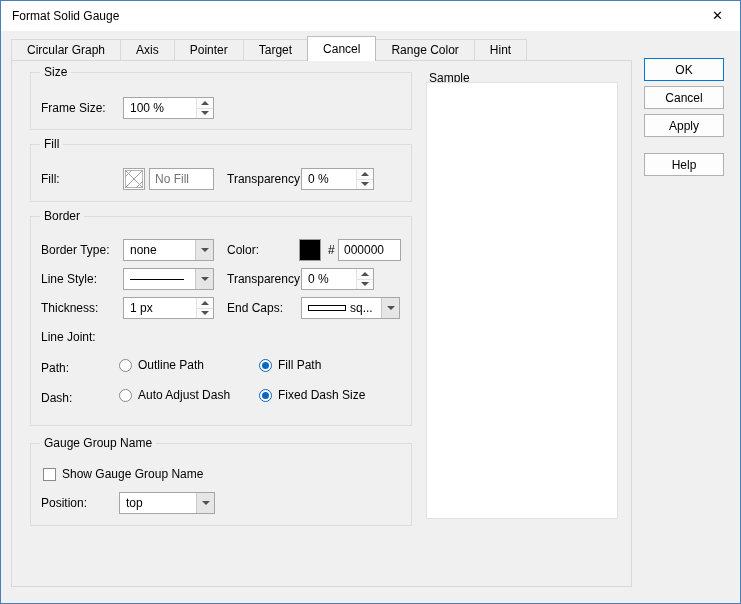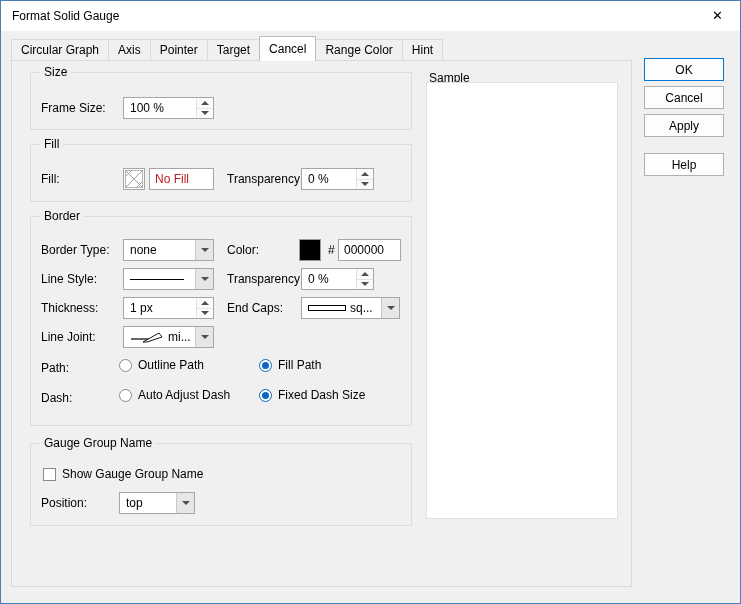--- a/index.html
+++ b/index.html
@@ -16,38 +16,38 @@
   
   .titlebar { position:absolute; left:0; top:0; right:0; height:30px; background:#ffffff; }
   .title { position:absolute; left:11px; top:8px; white-space:nowrap; }
   .close-btn {
     position:absolute; right:0; top:0; width:45px; height:29px;
     display:flex; align-items:center; justify-content:center; cursor:default; font-size:13px;
   }
   
   .tabs { position:absolute; left:10px; top:36px; height:23px; display:flex; align-items:flex-end; z-index:3; }
   .tab {
-    height:20px; line-height:20px; padding:0 9px; background:#f0f0f0;
+    height:20px; line-height:20px; padding:0 15px; background:#f0f0f0;
     border:1px solid #d9d9d9; border-bottom:none; white-space:nowrap; cursor:default;
   }
   .tab + .tab { margin-left:-1px; }
   .tab.active {
     height:24px; line-height:24px; background:#ffffff; border-color:#bcbcbc;
     position:relative; z-index:4; margin-bottom:-1px;
   }
   
   .panel {
     position:absolute; left:10px; top:59px; width:621px; height:527px;
     border:1px solid #d9d9d9; background:#f0f0f0; box-sizing:border-box;
   }
   
   .group { position:absolute; border:1px solid #dcdcdc; box-sizing:border-box; }
   .group-title { position:absolute; top:-8px; left:9px; background:#f0f0f0; padding:0 4px; white-space:nowrap; }
   .lbl { position:absolute; white-space:nowrap; }
-  .muted { color:#b91c1c; }
+  .muted { color:#737373; }
   
   .text-input {
     position:absolute; height:22px; box-sizing:border-box; border:1px solid #a6a6a6;
     background:#fff; font:inherit; padding:0 5px; outline:none;
   }
   .spinner {
     position:absolute; height:22px; box-sizing:border-box; border:1px solid #a6a6a6;
     background:#fff; display:flex;
   }
   .spin-input { flex:1; min-width:0; border:0; outline:0; font:inherit; padding:0 0 0 6px; background:transparent; }
@@ -206,32 +206,20 @@
         <span class="combo-value">
           <span class="cap-preview"></span>
           <span>sq...</span>
         </span>
         <span class="combo-arrow">
             <i class="tri-down"></i>
           </span>
       </div>
 
       <span class="lbl" style="left:10px; top:113px;">Line Joint:</span>
-      <div class="combo" style="left:92px; top:109px; width:91px;">
-        <span class="combo-value">
-          <svg width="34" height="12" viewBox="0 0 34 12">
-            <path d="M1 8 H21" stroke="#000" stroke-width="1.2" fill="none"></path>
-            <path d="M13 11 L29 2 L32 6 L17 11 Z" fill="#fff" stroke="#000" stroke-width="0.9"></path>
-          </svg>
-          <span>mi...</span>
-        </span>
-        <span class="combo-arrow">
-            <i class="tri-down"></i>
-          </span>
-      </div>
 
       <span class="lbl" style="left:10px; top:144px;">Path:</span>
       <div class="radio" style="left:88px; top:141px;">
         <span class="radio-circle"></span>
         <span>Outline Path</span>
       </div>
       <div class="radio checked" style="left:228px; top:141px;">
         <span class="radio-circle"></span>
         <span>Fill Path</span>
       </div>
@@ -247,21 +235,21 @@
       </div>
     </div>
 
     <div class="group" style="left:18px; top:373px; width:382px; height:83px;margin-top:9px;">
       <span class="group-title">Gauge Group Name</span>
       <div class="check-row" style="left:12px; top:23px;">
         <span class="checkbox"></span>
         <span>Show Gauge Group Name</span>
       </div>
       <span class="lbl" style="left:10px; top:52px;">Position:</span>
-      <div class="combo" style="left:88px; top:48px; width:76px;">
+      <div class="combo" style="left:88px; top:48px; width:96px;">
         <span class="combo-value">top</span>
         <span class="combo-arrow">
             <i class="tri-down"></i>
           </span>
       </div>
     </div>
 
     <span class="lbl" style="left:417px; top:10px;">Sample</span>
     <div class="sample-box" style="left:414px; top:21px; width:192px; height:437px;"></div>
   </div>

